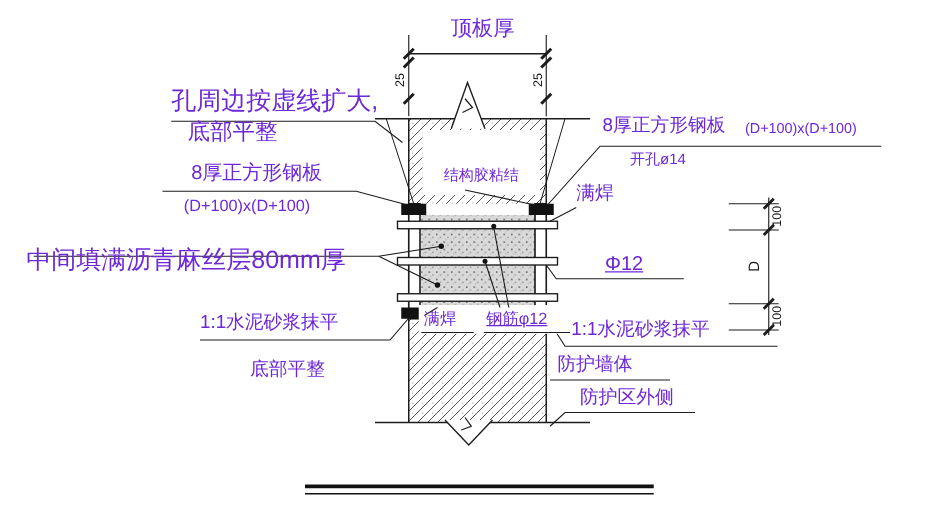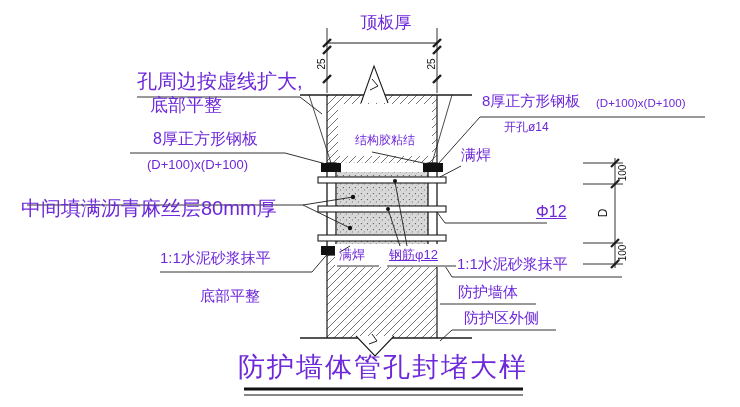--- a/index.html
+++ b/index.html
@@ -152,23 +152,22 @@
   <div class="lbl" style="left:200px;top:288px;font-size:15px;">底部平整</div>
 
   <div class="lbl ctr" style="left:336px;top:118px;width:98px;font-size:12px;margin-top:16px;">结构胶粘结</div>
   <div class="lbl" style="left:339px;top:248px;font-size:13px;">满焊</div>
   <div class="lbl" style="left:389px;top:248px;font-size:13px;text-decoration:underline;">钢筋φ12</div>
 
   <div class="lbl" style="left:482px;top:93px;font-size:15px;">8厚正方形钢板</div>
   <div class="lbl" style="left:596px;top:97px;font-size:11.5px;">(D+100)x(D+100)</div>
   <div class="lbl" style="left:504px;top:121px;font-size:12px;">开孔ø14</div>
   <div class="lbl" style="left:461px;top:147px;font-size:15px;">满焊</div>
-  <div class="lbl" style="left:536px;top:204px;font-size:16px;text-decoration:underline;">Φ12</div>
+  <div class="lbl" style="left:484px;top:204px;font-size:16px;text-decoration:underline;">Φ12</div>
   <div class="lbl" style="left:457px;top:256px;font-size:15px;">1:1水泥砂浆抹平</div>
-  <div class="lbl" style="left:446px;top:284px;font-size:15px;margin-left:12px;">防护墙体</div>
+  <div class="lbl" style="left:446px;top:284px;font-size:15px;">防护墙体</div>
   <div class="lbl" style="left:464px;top:310px;font-size:15px;text-align:center;">防护区外侧</div>
 
   <div class="vtext" style="left:622px;top:173px;font-size:10px;">100</div>
   <div class="vtext" style="left:603px;top:213px;font-size:12px;">D</div>
   <div class="vtext" style="left:622px;top:253px;font-size:10px;">100</div>
 
-  <div class="lbl ctr title" style="left:230px;top:353px;width:306px;font-size:27px;">防护墙体管孔封堵大样</div>
 </div>
 
 </body></html>

